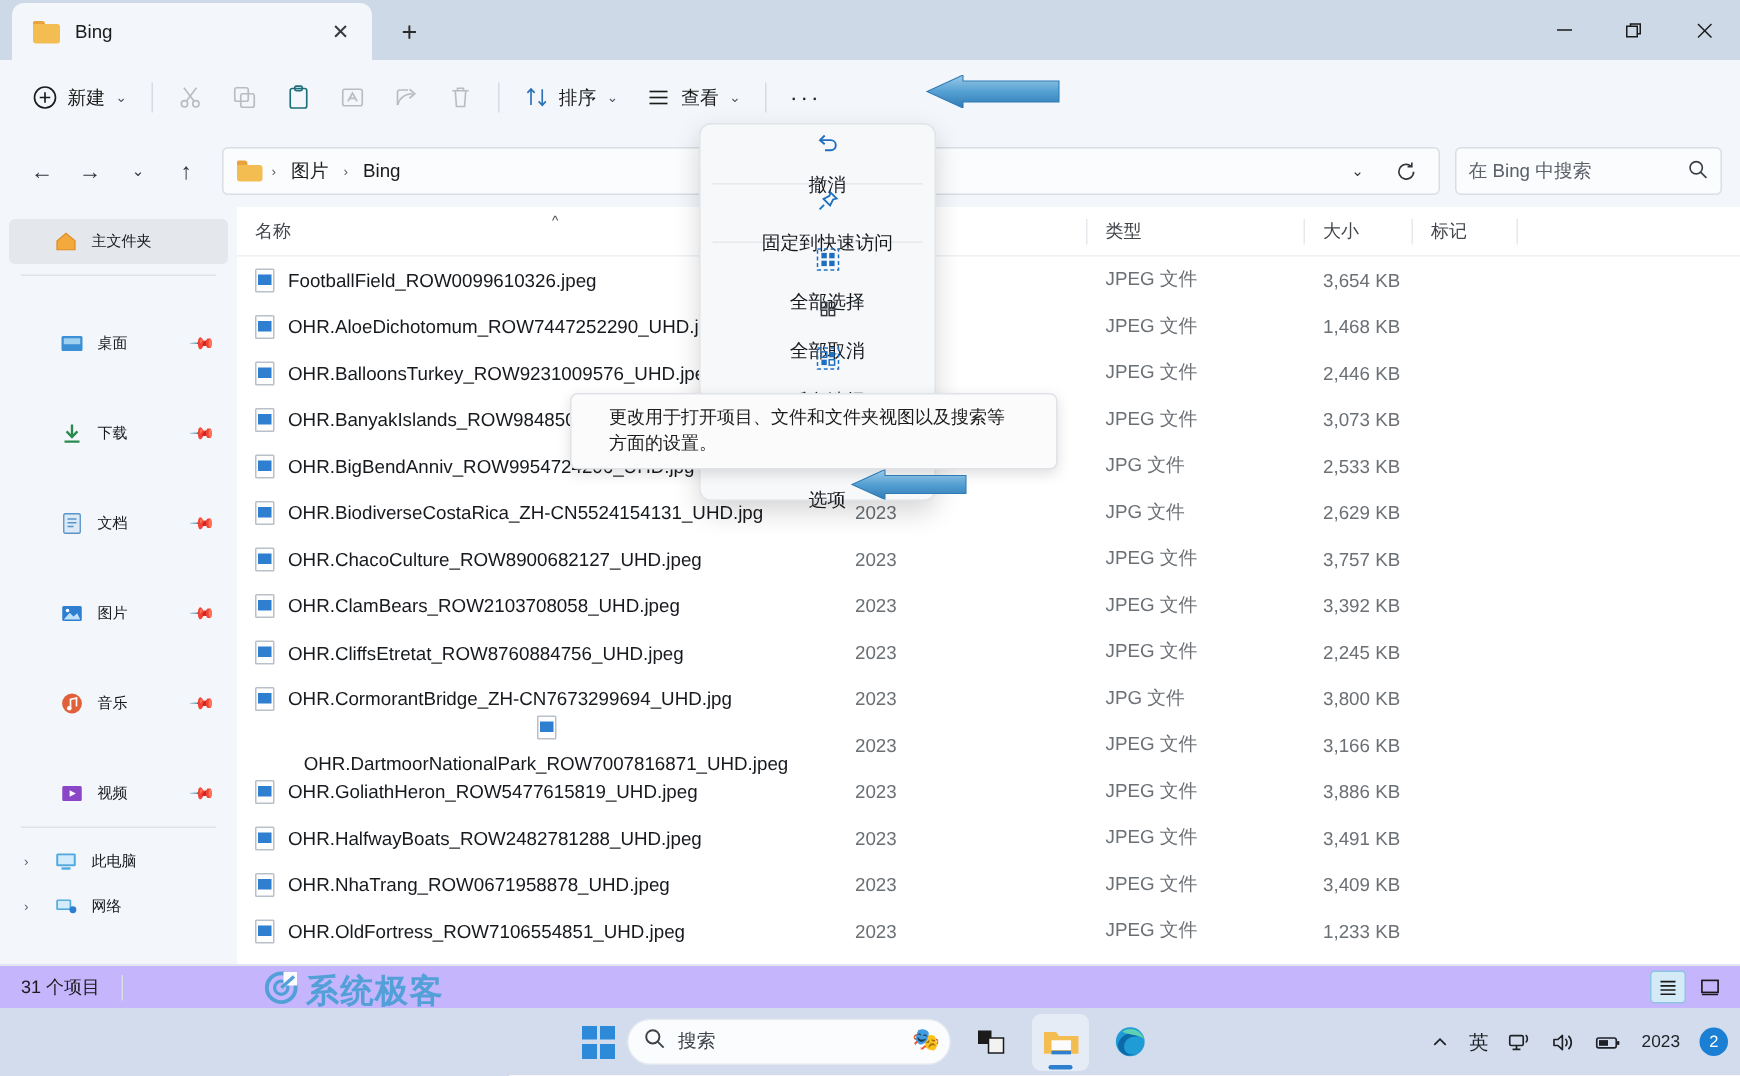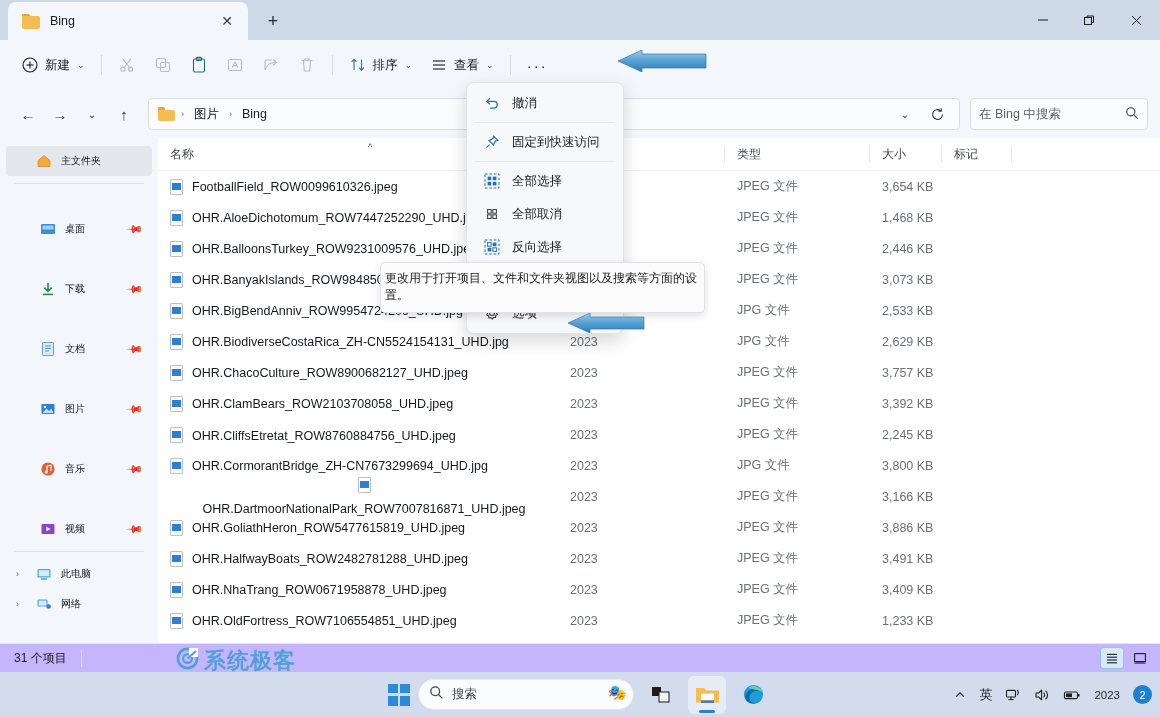--- a/index.html
+++ b/index.html
@@ -216,32 +216,32 @@
 
   
   .ctxmenu {
     position: absolute; left: 466px; top: 82px; width: 158px;
     background: #f7f8fa; border: 1px solid #e0e3e7; border-radius: 8px;
     box-shadow: 0 7px 18px rgba(0,0,0,.16);
     padding: 3px 0; z-index: 30;
   }
   .mi {
     height: 32px; margin: 1px 4px; border-radius: 4px;
-    display: flex; align-items: center; gap: 12px; padding-left: 13px;
+    display: flex; align-items: center; gap: 12px; padding-left: 13px; flex-direction: column;
   }
   .mi-label { font-size: 12.5px; color: #16191d; }
   .mi-ico { width: 16px; height: 16px; flex: none; color: #1f6fc0; }
   .mi-div { height: 1px; background: #e6e8ec; margin: 3px 8px; }
 
   
   .tooltip {
     position: absolute; left: 380px; top: 262px; width: 325px;
     background: #fbfbfc; border: 1px solid #dfe2e6; border-radius: 5px;
     box-shadow: 0 3px 9px rgba(0,0,0,.13);
-    padding: 7px 4px; font-size: 12px; color: #1b1b1b; line-height: 1.45;
+    padding: 7px 25px; font-size: 12px; color: #1b1b1b; line-height: 1.45;
     z-index: 40;
   }
 
   
   .arrow { position: absolute; z-index: 50; }
 </style>
 </head>
 <body>
 
 <div id="app">

